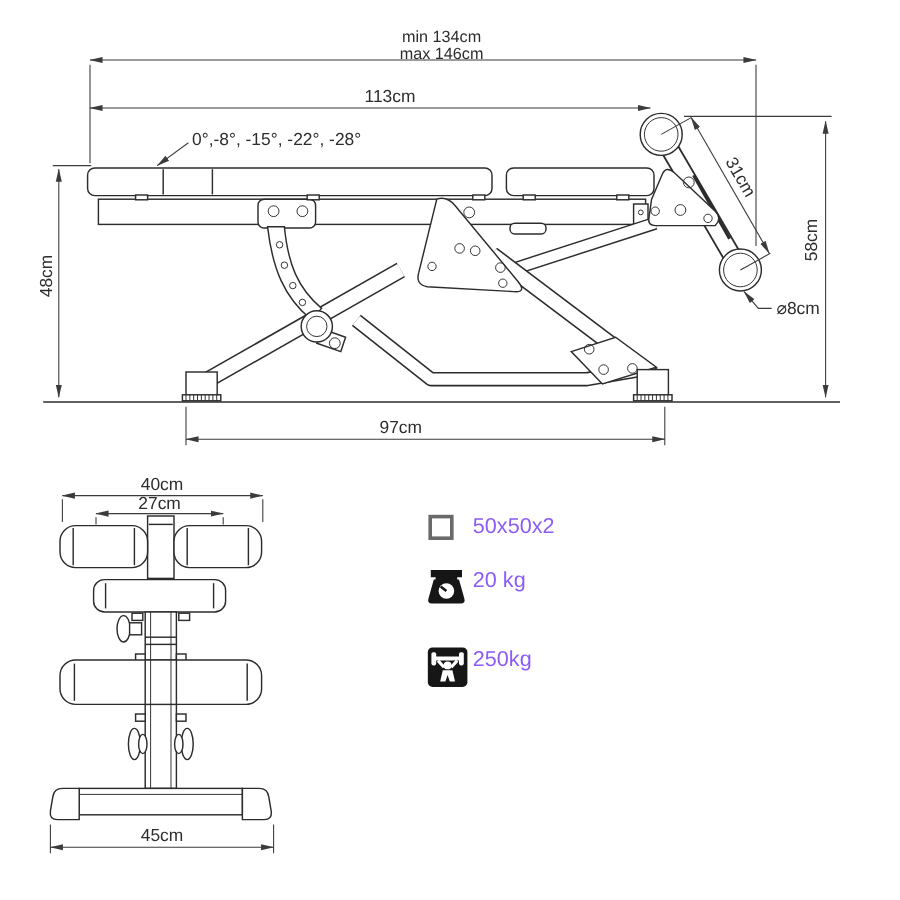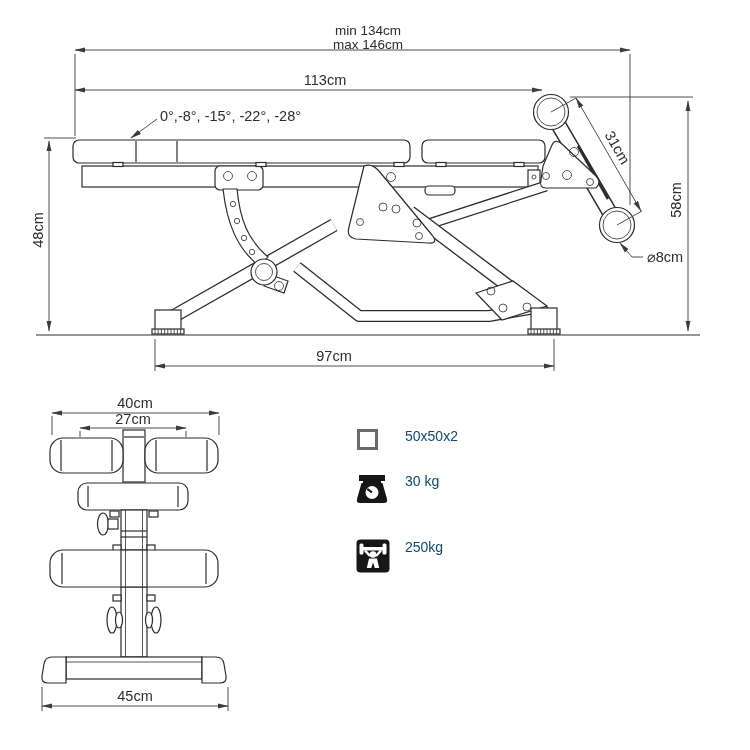--- a/index.html
+++ b/index.html
@@ -12,21 +12,21 @@
   .thin{stroke:#2c2c2c;stroke-width:0.8;fill:none;}
   .tube-o{stroke:#2c2c2c;fill:none;stroke-linecap:butt;}
   .tube-i{stroke:#ffffff;fill:none;stroke-linecap:butt;}
   .dim {stroke:#3b3b3b;stroke-width:0.9;fill:none;}
   .dtext{font-family:"Liberation Sans",sans-serif;font-size:14.5px;fill:#2d2d2d;}
   .dtext-sm{font-family:"Liberation Sans",sans-serif;font-size:13.5px;fill:#2d2d2d;}
   
   .legend{position:absolute;left:356px;top:0;width:180px;}
   .legend-row{position:absolute;left:0;display:flex;align-items:center;}
   .legend-icon{width:36px;display:flex;align-items:center;}
-  .legend-label{font-size:14px;color:#0c4a6e;margin-left:13px;white-space:nowrap;}
+  .legend-label{font-size:18px;color:#8b5cf6;margin-left:2px;white-space:nowrap;}
 </style>
 </head>
 <body>
 
 <div class="canvas">
 
 <svg width="750" height="750" viewBox="0 0 750 750">
   <defs>
     <marker id="arw" viewBox="0 0 10 6" refX="9.5" refY="3" markerWidth="11" markerHeight="7" orient="auto-start-reverse" markerUnits="userSpaceOnUse">
       <path d="M0,0.7 L10,3 L0,5.3 Z" fill="#3b3b3b"></path>
@@ -263,21 +263,21 @@
   </div>
 
   <div class="legend-row" style="top:473px;">
     <span class="legend-icon">
       <svg width="32" height="32" viewBox="0 0 32 32">
         <path fill="#161616" d="M3,2 H29 V8 H25 V10 H26.5 L31,26 Q32,30 28,30 H4 Q0,30 1,26 L5.5,10 H7 V8 H3 Z"></path>
         <circle cx="16" cy="19.5" r="6.5" fill="#ffffff"></circle>
         <line x1="16" y1="19.5" x2="11.2" y2="15.8" stroke="#161616" stroke-width="2.2"></line>
       </svg>
     </span>
-    <span class="legend-label">30 kg</span>
+    <span class="legend-label">20 kg</span>
   </div>
 
   <div class="legend-row" style="top:539px;">
     <span class="legend-icon">
       <svg width="34" height="34" viewBox="0 0 34 34">
         <rect x="0.5" y="0.5" width="33" height="33" rx="4" fill="#161616"></rect>
         <rect x="6" y="8" width="22" height="3.5" rx="1" fill="#ffffff"></rect>
         <rect x="3.5" y="4.5" width="4" height="11" rx="1.5" fill="#ffffff"></rect>
         <rect x="26.5" y="4.5" width="4" height="11" rx="1.5" fill="#ffffff"></rect>
         <path d="M9,11.5 L14,17 M25,11.5 L20,17" stroke="#ffffff" stroke-width="2.6" fill="none"></path>

